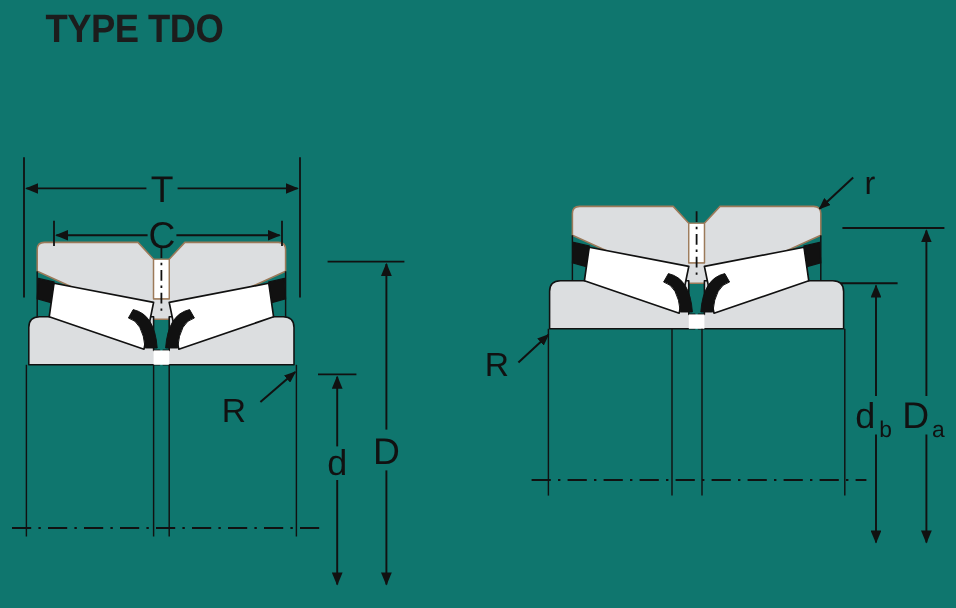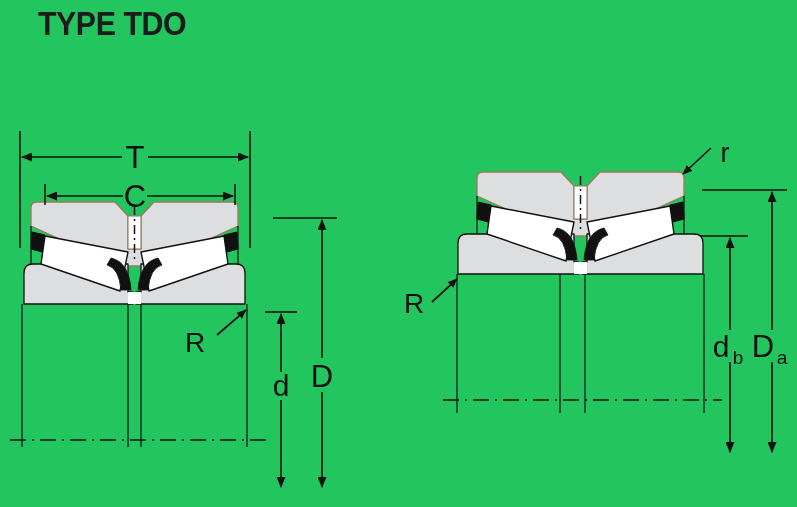--- a/index.html
+++ b/index.html
@@ -7,21 +7,21 @@
     padding: 0;
     background: #ffffff;
   }
   body {
     font-family: "Liberation Sans", sans-serif;
   }
   #stage {
     position: relative;
     width: 797px;
     height: 507px;
-    background: #22c55e;
+    background: #0f766e;
     overflow: hidden;
   }
   #title {
     position: absolute;
     left: 38px;
     top: 5px;
     font-family: "Liberation Sans", sans-serif;
     font-weight: bold;
     font-size: 33px;
     letter-spacing: -0.5px;

